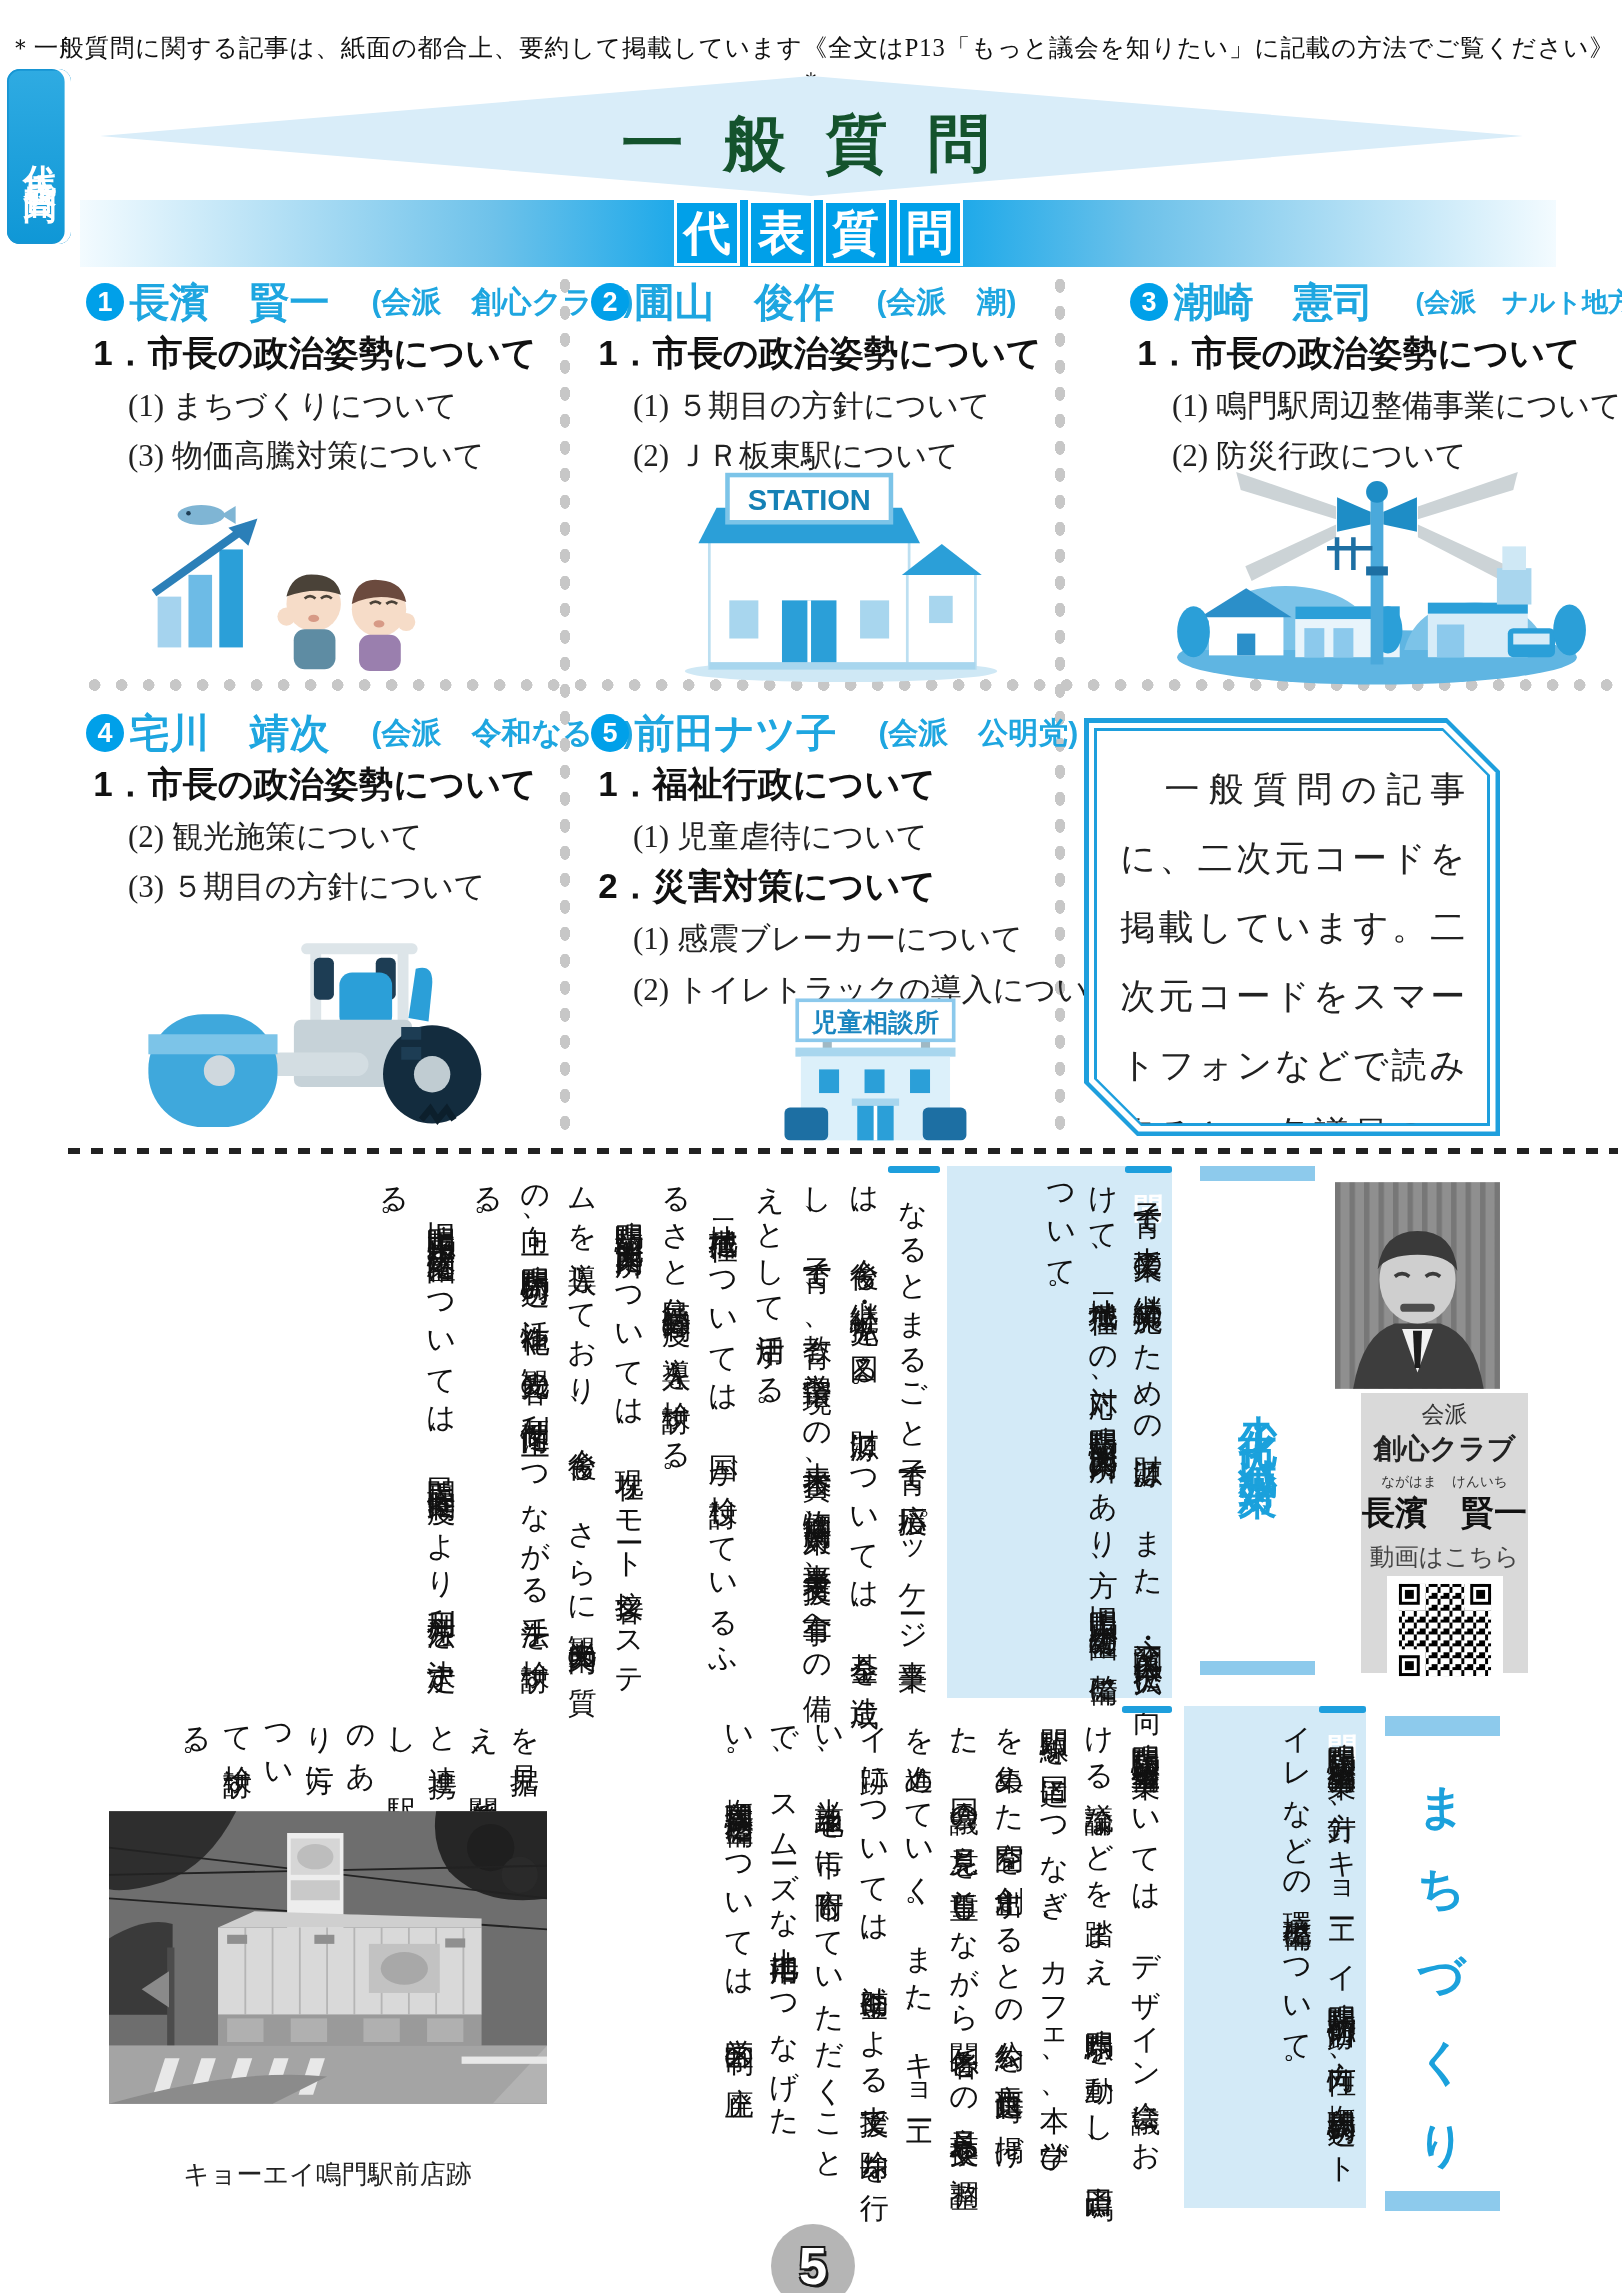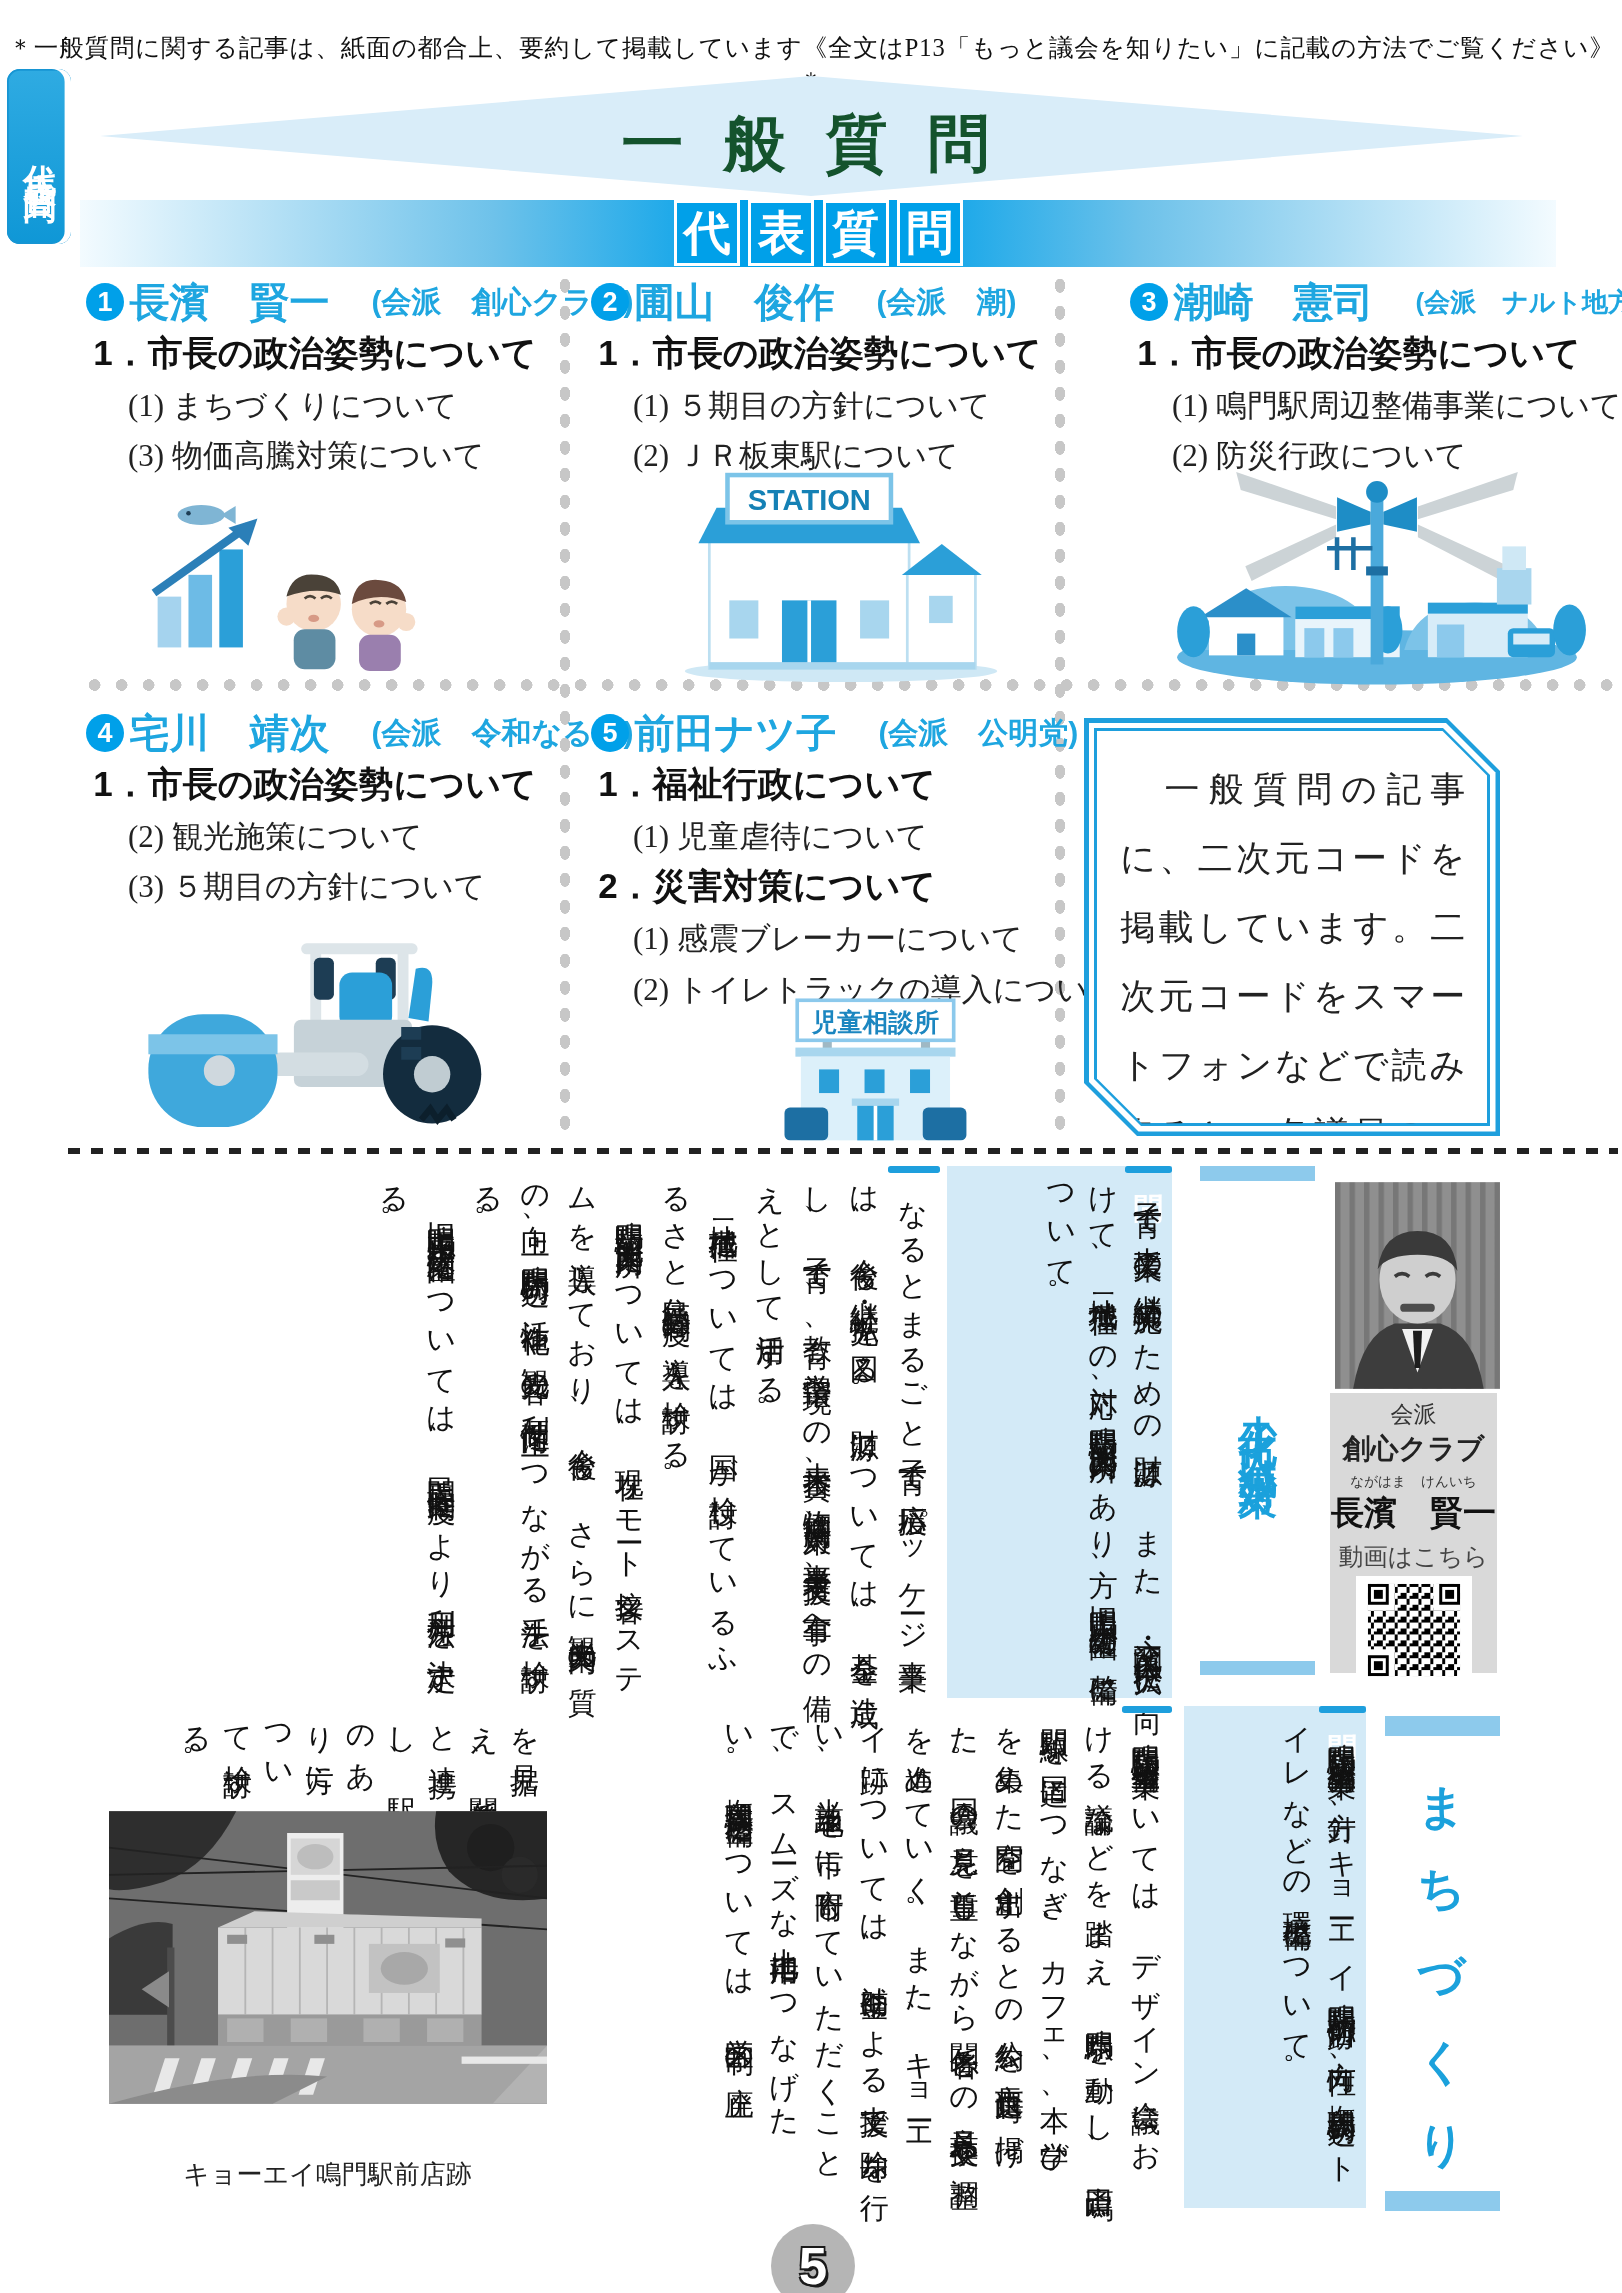--- a/index.html
+++ b/index.html
@@ -76,21 +76,21 @@
   .bracket{position:absolute;}
   .bracket .bar{position:absolute;left:0;width:100%;background:#8dcaec;}
   .bracket .btxt{position:absolute;left:0;top:0;width:100%;height:100%;display:flex;
                  align-items:center;justify-content:center;}
   .bracket .btxt span{writing-mode:vertical-rl;text-orientation:upright;color:#1ba1dc;
                  font-weight:bold;font-family:"Liberation Sans","DejaVu Sans",sans-serif;}
   .hd1 span{font-size:39px;letter-spacing:7.3px;}
   .hd2 span{font-size:47px;letter-spacing:31px;}
 
   
-  .member-panel{left:1330px;top:1393px;width:167px;height:280px;background:#d9d9d9;text-align:center;}
+  .member-panel{left:1361px;top:1393px;width:167px;height:280px;background:#d9d9d9;text-align:center;}
   .mp-fac-label{font-size:23px;color:#333;margin-top:5.5px;}
   .mp-fac{font-size:28px;font-weight:bold;color:#222;}
   .mp-kana{display:flex;justify-content:space-around;font-size:13.6px;color:#333;margin-top:5.5px;padding:0 12.7px;}
   .mp-name{font-family:"Liberation Serif","DejaVu Serif",serif;font-size:33px;font-weight:bold;color:#111;}
   .mp-video{font-size:24.5px;color:#444;margin-top:3.6px;}
   .mp-qr{width:107px;height:107px;background:#fff;margin:3.6px auto 0;padding:4.5px;}
 
   
   .caption{left:82px;width:491px;text-align:center;font-size:26px;color:#222;}
   .page-circle{left:771px;top:2224px;width:84px;height:84px;border-radius:50%;background:#b5b5b5;

